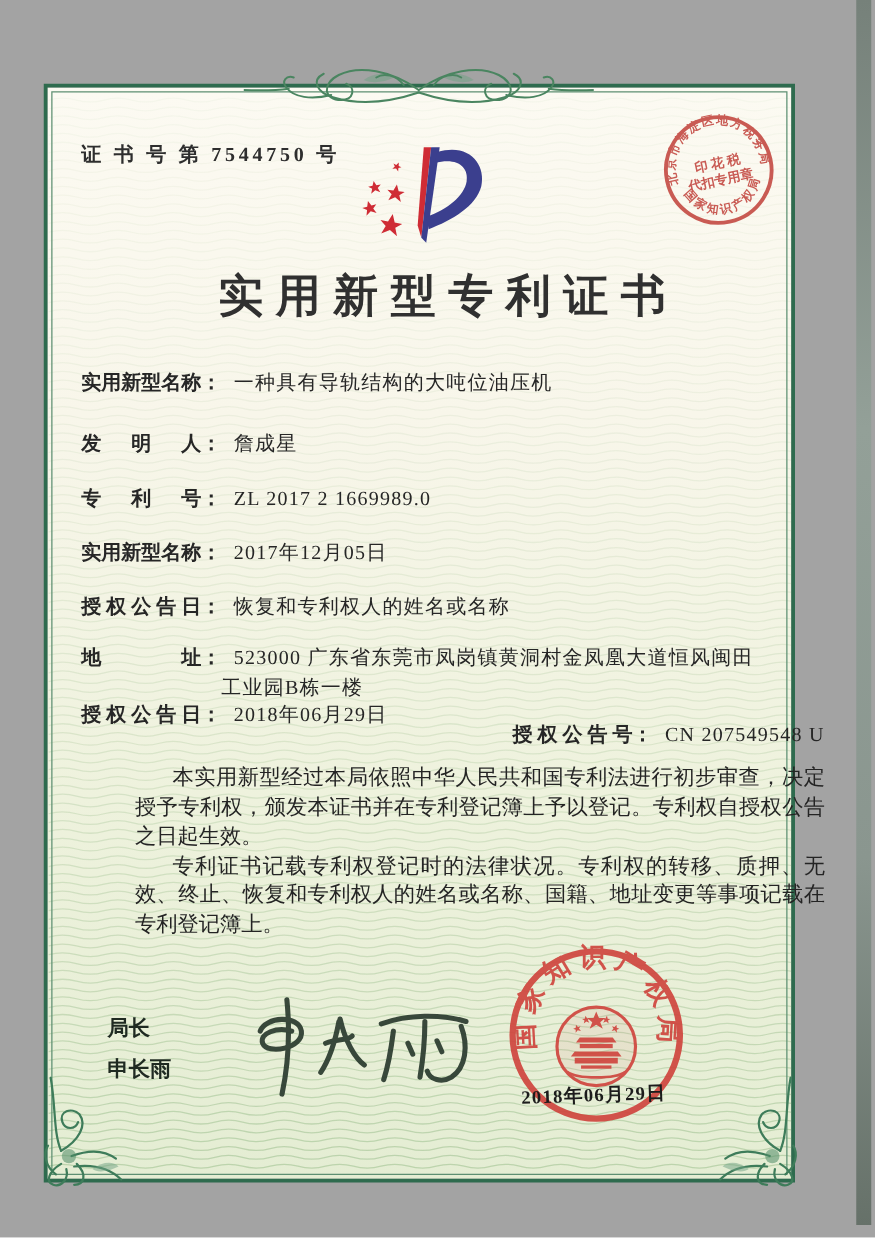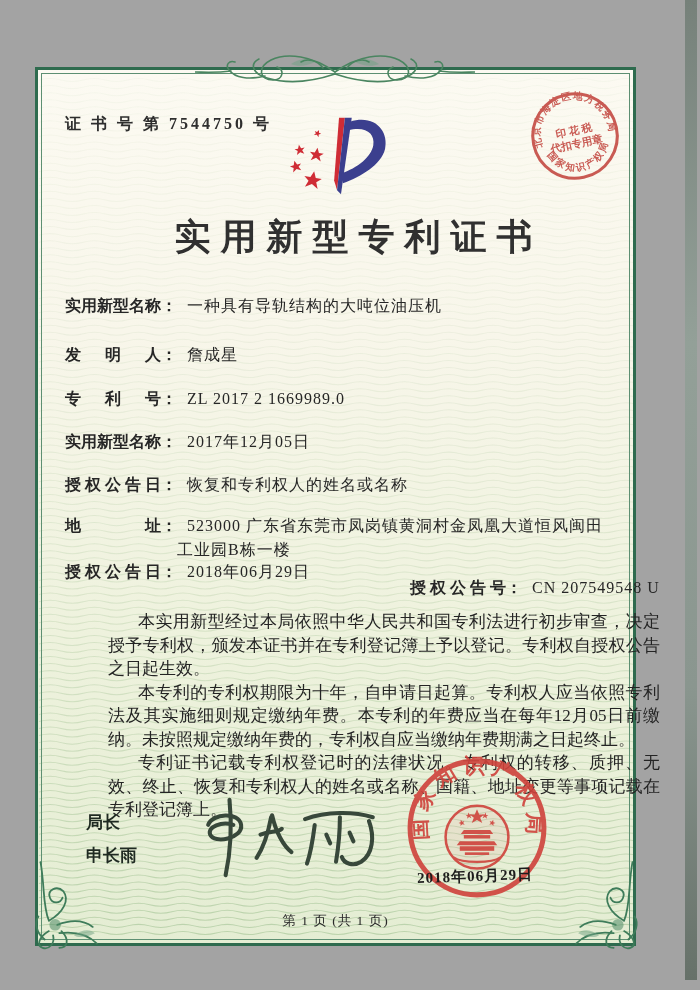--- a/index.html
+++ b/index.html
@@ -280,21 +280,20 @@
       <span class="flabel">授权公告日</span><span class="fcolon">：</span>
       <span class="fvalue">2018年06月29日</span>
       <span class="grant2">
         <span class="flabel">授权公告号</span><span class="fcolon">：</span>
         <span class="fvalue">CN 207549548 U</span>
       </span>
     </div>
 
     <div class="abs body-text">
       <p>本实用新型经过本局依照中华人民共和国专利法进行初步审查，决定授予专利权，颁发本证书并在专利登记簿上予以登记。专利权自授权公告之日起生效。</p>
-      <p>本专利的专利权期限为十年，自申请日起算。专利权人应当依照专利法及其实施细则规定缴纳年费。本专利的年费应当在每年12月05日前缴纳。未按照规定缴纳年费的，专利权自应当缴纳年费期满之日起终止。</p>
       <p>专利证书记载专利权登记时的法律状况。专利权的转移、质押、无效、终止、恢复和专利权人的姓名或名称、国籍、地址变更等事项记载在专利登记簿上。</p>
     </div>
 
     <div class="abs director">
       <div>局长</div>
       <div>申长雨</div>
     </div>
 
     <svg class="abs sig" width="225" height="92" viewBox="0 0 230 95">
       <g stroke="#2a3a2e" stroke-width="4.2" fill="none" stroke-linecap="round" opacity="0.92">
@@ -336,17 +335,16 @@
           <path d="M53,90 L93,90 L90,86 L56,86 Z"></path>
           <rect x="56" y="91" width="34" height="4.5"></rect>
           <rect x="61" y="97" width="24" height="2.6"></rect>
           <path d="M50,102 C58,108 88,108 96,102" fill="none" stroke="#cf423b" stroke-width="2.2"></path>
         </g>
       </g>
     </svg>
 
     <div class="abs seal-date">2018年06月29日</div>
 
-    <div class="abs footer">第 1 页 (共 1 页)</div>
   </div>
 
   <div class="scan-strip"></div>
 </div>
 
 </body></html>

